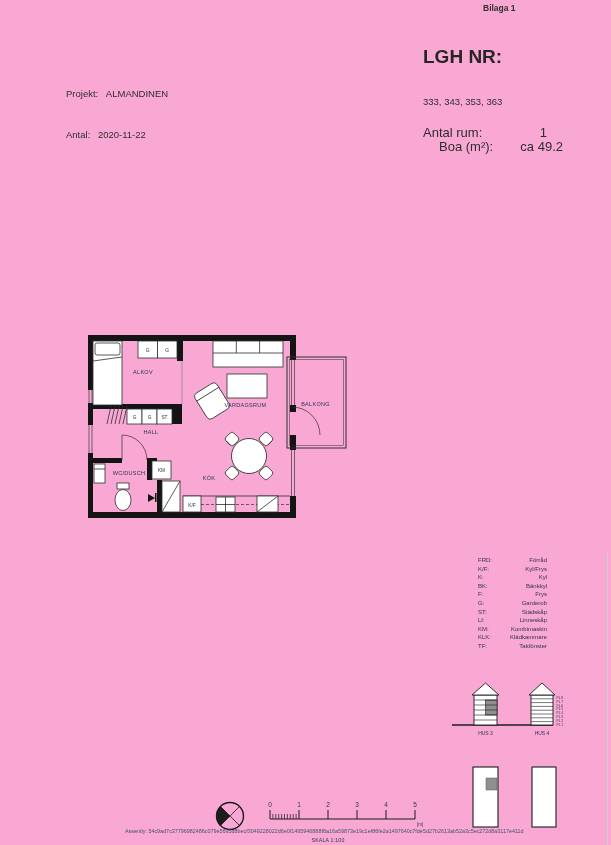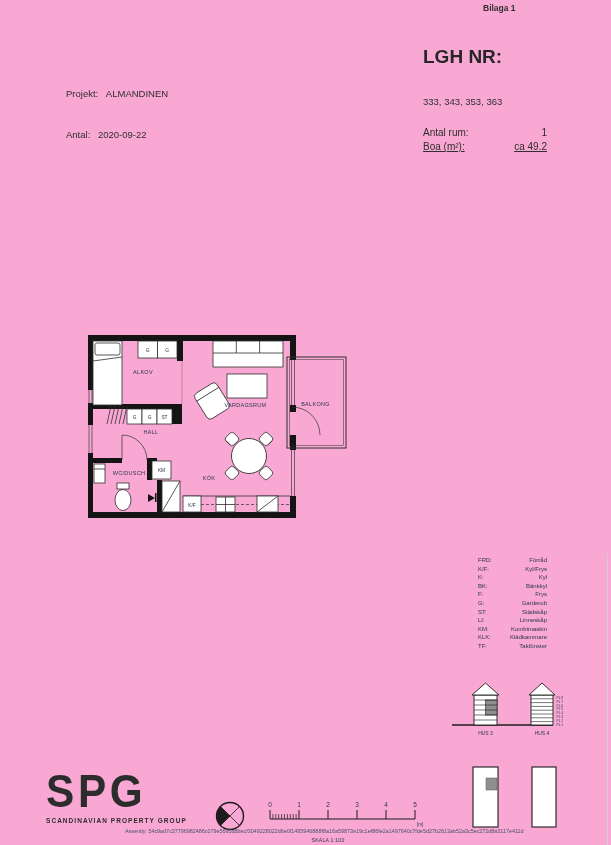--- a/index.html
+++ b/index.html
@@ -5,21 +5,21 @@
   html,body{margin:0;padding:0;background:#e8e8e8;}
   .page{position:relative;width:611px;height:845px;background:#f9a8d4;overflow:hidden;
         font-family:"Liberation Sans",sans-serif;color:#262626;}
   .abs{position:absolute;}
   .bilaga{font-size:8.5px;font-weight:700;color:#303030;}
   .title{font-size:19px;font-weight:700;letter-spacing:-0.3px;color:#262626;}
   .lghnr{font-size:19px;font-weight:700;color:#262626;}
   .meta{font-size:9.5px;color:#2e2e2e;}
   .meta .lab{display:inline-block;}
   .meta .val{display:inline-block;margin-left:5px;}
-  .kv{display:flex;justify-content:space-between;font-size:10px;color:#2e2e2e;width:124px;line-height:14px;}
+  .kv{display:flex;justify-content:space-between;font-size:13px;color:#2e2e2e;width:124px;line-height:14px;}
   .legend{font-size:6px;color:#2b3550;line-height:8.6px;width:69px;}
   .legend .row{display:flex;justify-content:space-between;}
   .logo-text{font-size:46px;font-weight:700;letter-spacing:4px;color:#2c2c2c;line-height:0.95;
              transform:scaleX(0.92);transform-origin:left top;}
   .logo-sub{font-size:6.5px;font-weight:600;letter-spacing:1.05px;color:#2c2c2c;margin-top:3px;white-space:nowrap;}
   .assently{font-size:6px;color:#44536b;white-space:nowrap;transform:scale(0.9);transform-origin:left top;}
   .edge-line{width:1px;background:#cfcfcf;}
   svg text{font-family:"Liberation Sans",sans-serif;fill:#2b3550;}
   .lbl{font-size:5.5px;letter-spacing:.3px;}
   .fix{font-size:4.8px;}
@@ -35,27 +35,27 @@
 
   <div class="abs bilaga" style="left:483px;top:3px;">Bilaga 1</div>
   <div class="abs lghnr" style="left:423px;top:46px;">LGH NR:</div>
   <div class="abs meta" style="left:66px;top:88px;">
     <span class="lab">Projekt:</span>
     <span class="val">ALMANDINEN</span>
   </div>
   <div class="abs meta" style="left:423px;top:96px;">333, 343, 353, 363</div>
   <div class="abs meta" style="left:66px;top:129px;">
     <span class="lab">Antal:</span>
-    <span class="val">2020-09-22</span>
+    <span class="val">2020-11-22</span>
   </div>
   <div class="abs kv" style="left:423px;top:126px;">
     <span>Antal rum:</span>
     <span>1</span>
   </div>
-  <div class="abs kv" style="left:423px;top:140px;text-decoration:underline;">
+  <div class="abs kv" style="left:439px;top:140px;">
     <span>Boa (m²):</span>
     <span>ca 49.2</span>
   </div>
 
   <svg class="abs" style="left:85px;top:328px;" width="270" height="195" viewBox="0 0 270 195">
 
     <g fill="#141414">
       <rect x="3" y="7" width="208" height="6"></rect>
       <rect x="3" y="184" width="208" height="6"></rect>
       <rect x="3" y="7" width="5" height="55"></rect>
@@ -323,22 +323,18 @@
       <text class="sb-num" x="99" y="12" text-anchor="middle">1</text>
       <text class="sb-num" x="128" y="12" text-anchor="middle">2</text>
       <text class="sb-num" x="157" y="12" text-anchor="middle">3</text>
       <text class="sb-num" x="186" y="12" text-anchor="middle">4</text>
       <text class="sb-num" x="215" y="12" text-anchor="middle">5</text>
       <text style="font-size:4.5px" x="217" y="31">[m]</text>
       <text class="sb-skala" x="128" y="47" text-anchor="middle">SKALA 1:100</text>
     </g>
   </svg>
 
-  <div class="abs" style="left:46px;top:770px;">
-    <div class="logo-text">SPG</div>
-    <div class="logo-sub">SCANDINAVIAN PROPERTY GROUP</div>
-  </div>
 
   <div class="abs assently" style="left:125px;top:828px;">Assently: 54c9ad7c37796982486c079e5695d8becf3049228022d6e0f1495946888f8a16a59873e19c1ef86fe2a1497640c7fde5d27b2613ab52a3c5ec272d8a3117e411d</div>
 
   <div class="abs edge-line" style="left:607px;top:553px;height:292px;"></div>
 
 </div>
 
 </body></html>

